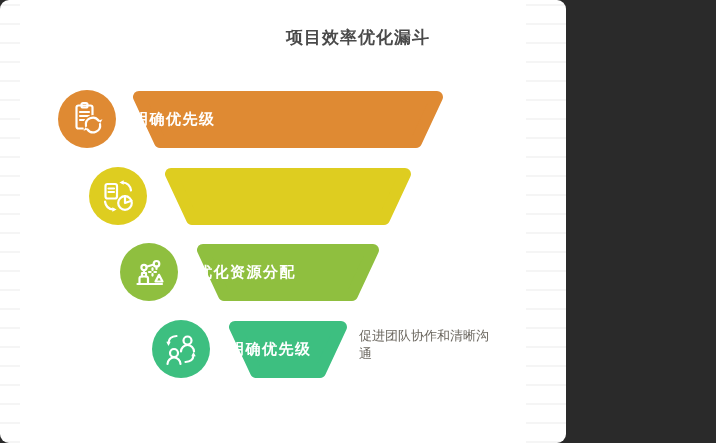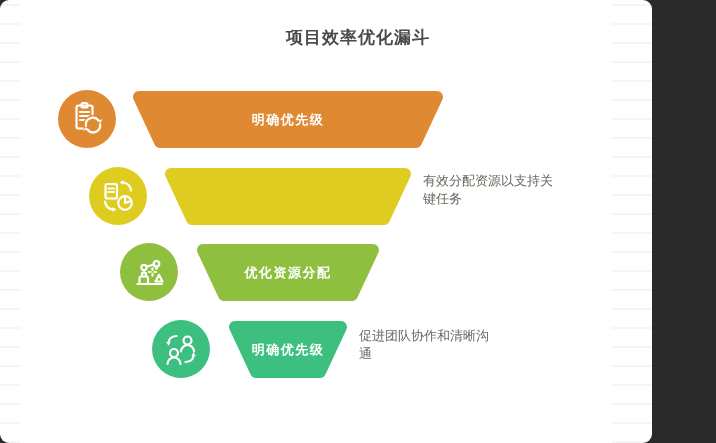--- a/index.html
+++ b/index.html
@@ -1,26 +1,26 @@
 <!DOCTYPE html>
 <html><head>
 <meta charset="utf-8">
 <style>
   html,body{margin:0;padding:0;width:716px;height:443px;overflow:hidden;background:#2a2a2a;
     font-family:"Liberation Sans","DejaVu Sans",sans-serif;}
-  .card{position:relative;width:652px;height:443px;border-radius:9px;background:#ffffff;
+  .card{position:relative;width:566px;height:443px;border-radius:9px;background:#ffffff;
     background-image:repeating-linear-gradient(#f5f5f5 0px,#f5f5f5 2px,#ffffff 2px,#ffffff 19px);
     background-position:0 4px;overflow:hidden;font-family:Liberation Serif, serif;}
   .paper-cover{position:absolute;left:20px;right:40px;top:0;bottom:0;background:#ffffff;}
   .stage{position:absolute;left:0;top:0;width:716px;height:443px;}
   .title{position:absolute;left:0;right:0;top:26px;text-align:center;font-size:17px;
     font-weight:bold;color:#4a4a4a;letter-spacing:1px;}
   .trap{position:absolute;display:block;}
-  .level-label{position:absolute;height:57px;line-height:57px;text-align:center;color:#ffffff;
-    font-size:13px;font-weight:bold;letter-spacing:1.5px;}
+  .level-label{position:absolute;height:57px;line-height:57px;color:#ffffff;
+    font-size:15px;font-weight:bold;letter-spacing:1.5px;}
   .desc{position:absolute;width:134px;font-size:13px;line-height:18px;color:#6b675f;}
   .badge{position:absolute;display:block;}
   .ic{stroke:#ffffff;fill:none;stroke-width:2.2;stroke-linecap:round;stroke-linejoin:round;}
   .arrowhead{fill:#ffffff;stroke:none;}
 </style>
 </head>
 <body>
 
 <div class="card">
   <div class="paper-cover"></div>
@@ -58,21 +58,20 @@
         <path d="M25 25 L25 18.2 M25 25 L31.4 22.7"></path>
         <path d="M31 12.5 Q30 5 22.5 4.5"></path>
         <path class="arrowhead" d="M19.4 4.5 l4.3 -2.2 l0 4.4 z"></path>
         <path d="M5 23.5 Q6 31 13.5 31.5"></path>
         <path class="arrowhead" d="M16.6 31.5 l-4.3 -2.2 l0 4.4 z"></path>
       </g>
     </svg>
     <svg class="trap" style="left:165px;top:168px" width="246" height="57" viewBox="0 0 246 57">
       <polygon points="6,6 240,6 219,51 27,51" stroke-width="12" stroke-linejoin="round" fill="#DECD20" stroke="#DECD20"></polygon>
     </svg>
-    <div class="desc" style="left:423px;top:172px">有效分配资源以支持关键任务</div>
 
     <svg class="badge" style="left:120px;top:243px" width="58" height="58" viewBox="0 0 58 58">
       <circle cx="29" cy="29" r="29" fill="#8FBF3F"></circle>
       <g class="ic" transform="translate(11,11)">
         <line x1="6.5" y1="30" x2="31" y2="30"></line>
         <path d="M8.5 30 v-5.5 a2 2 0 0 1 2 -2 h4.5 a2 2 0 0 1 2 2 V30"></path>
         <path d="M11 22.5 v-3.5 h4 v3.5"></path>
         <line x1="13" y1="19" x2="13" y2="16"></line>
         <circle cx="13" cy="13.5" r="2.6"></circle>
         <line x1="15.5" y1="12.7" x2="22.8" y2="10.5"></line>

